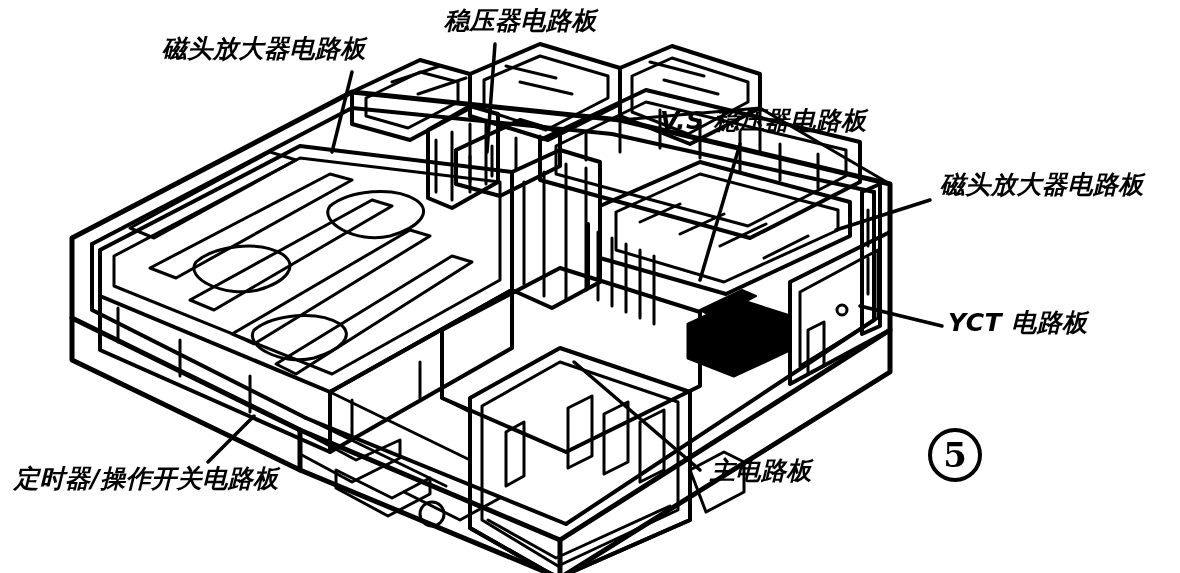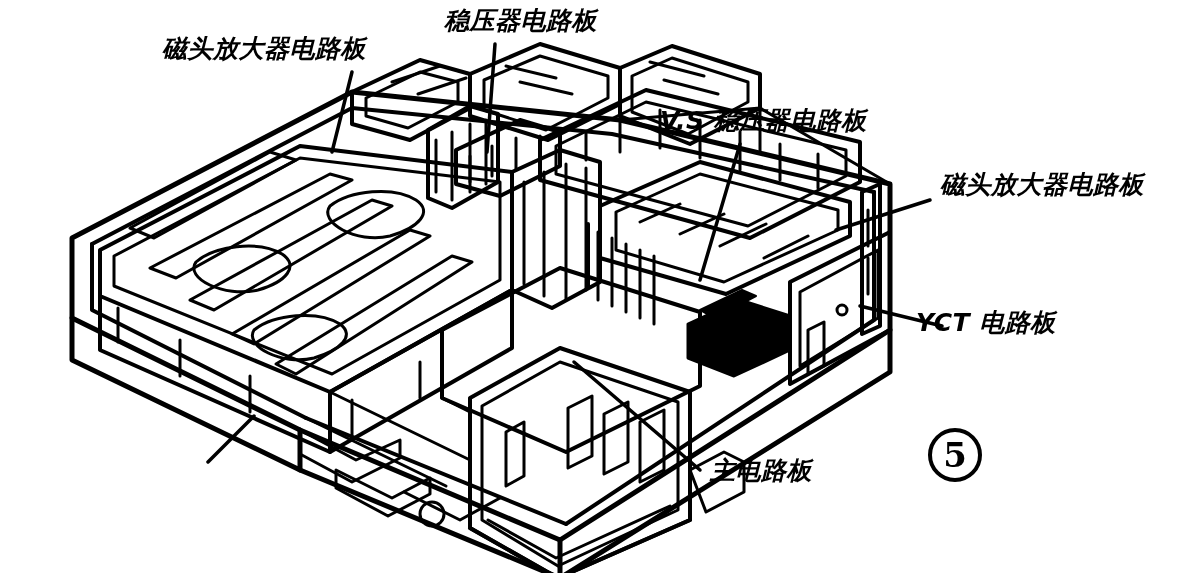--- a/index.html
+++ b/index.html
@@ -175,18 +175,19 @@
       <line id="leader-yct" x1="942" y1="326" x2="860" y2="306"></line>
       <line id="leader-timer" x1="208" y1="462" x2="254" y2="416"></line>
       <line id="leader-main" x1="700" y1="470" x2="574" y2="362"></line>
     </g>
   </svg>
 
   <div class="callout" id="co-0" style="left: 162px; top: 36px;">磁头放大器电路板</div>
   <div class="callout" id="co-1" style="left: 444px; top: 8px;">稳压器电路板</div>
   <div class="callout" id="co-2" style="left: 660px; top: 108px;">V.S 稳压器电路板</div>
   <div class="callout" id="co-3" style="left: 940px; top: 172px;">磁头放大器电路板</div>
-  <div class="callout" id="co-4" style="left: 916px; top: 310px;">YCT 电路板</div>
+  <div class="callout" id="co-4" style="left: 948px; top: 310px;">YCT 电路板</div>
+  <div class="callout" id="co-5" style="left: 14px; top: 466px;">定时器/操作开关电路板</div>
   <div class="callout" id="co-6" style="left: 710px; top: 458px;">主电路板</div>
 
   <div class="fignum" id="fignum" style="left: 928px; top: 428px;">5</div>
 
 </div>
 
 </body></html>

